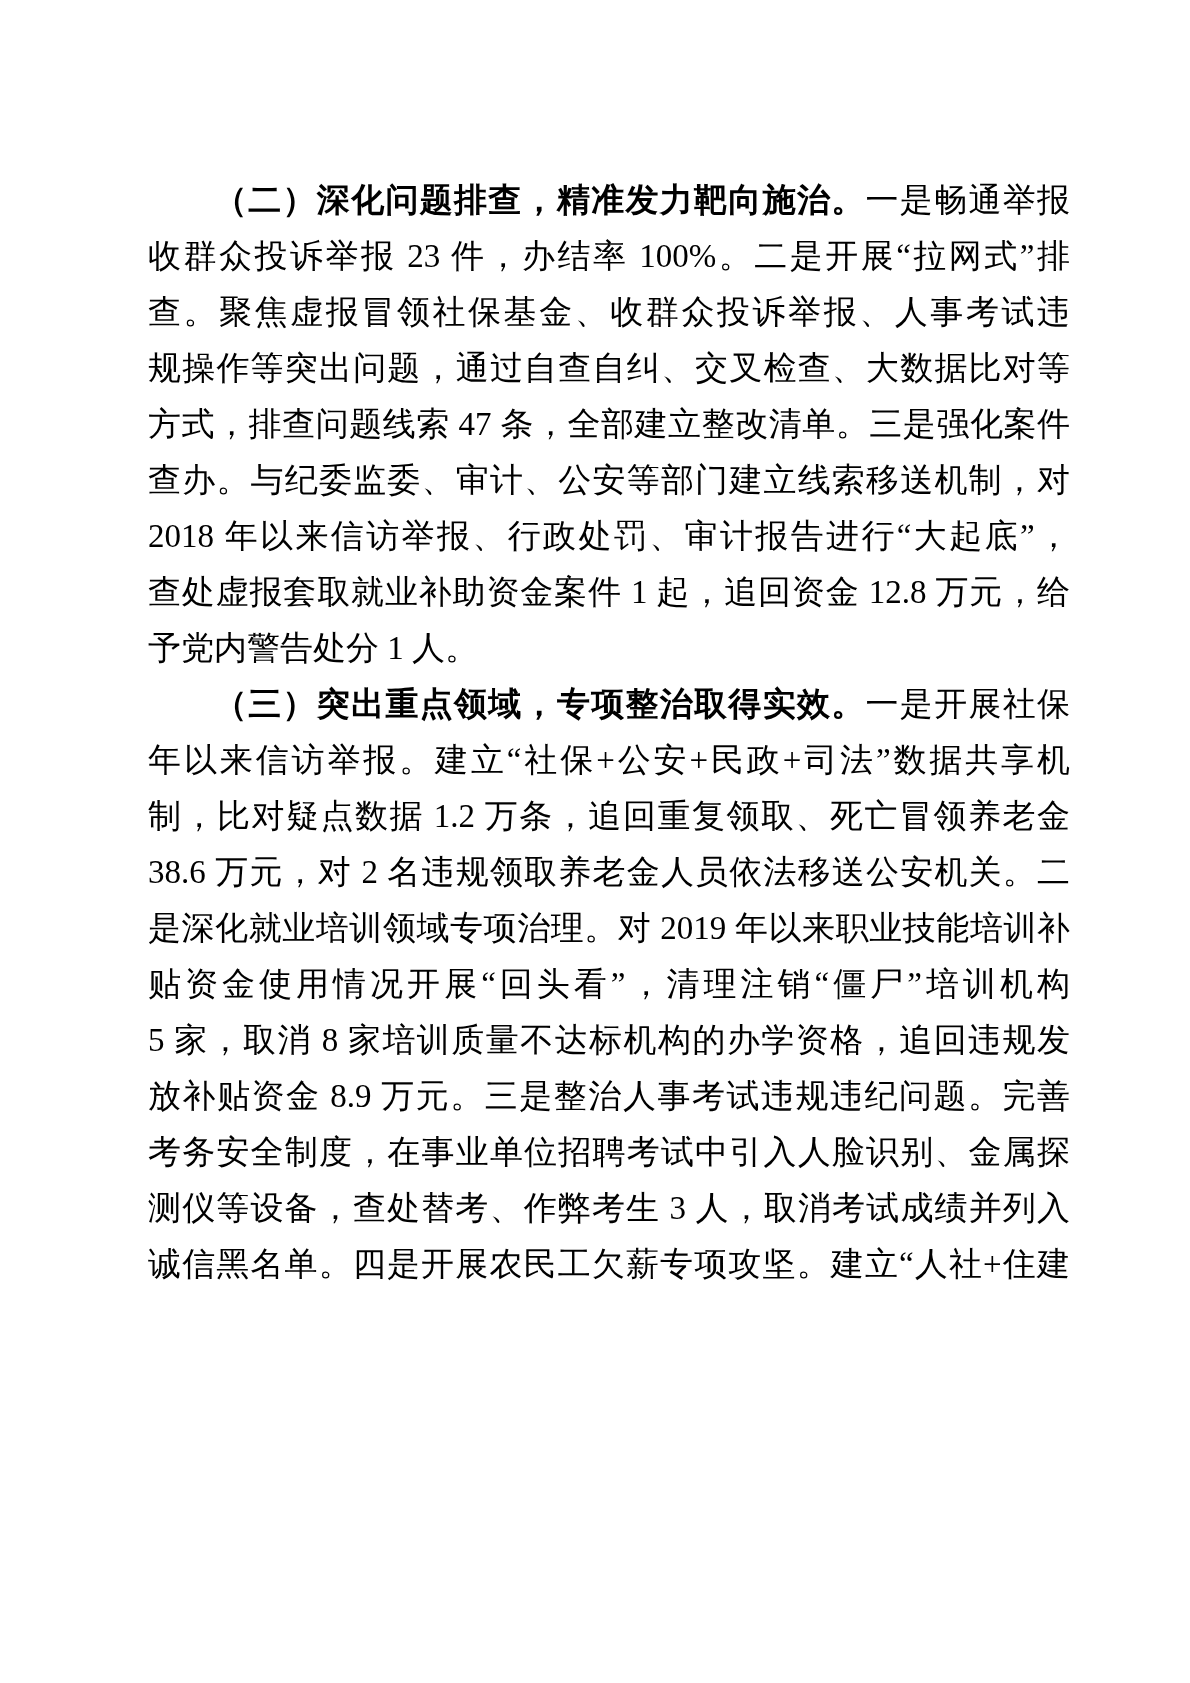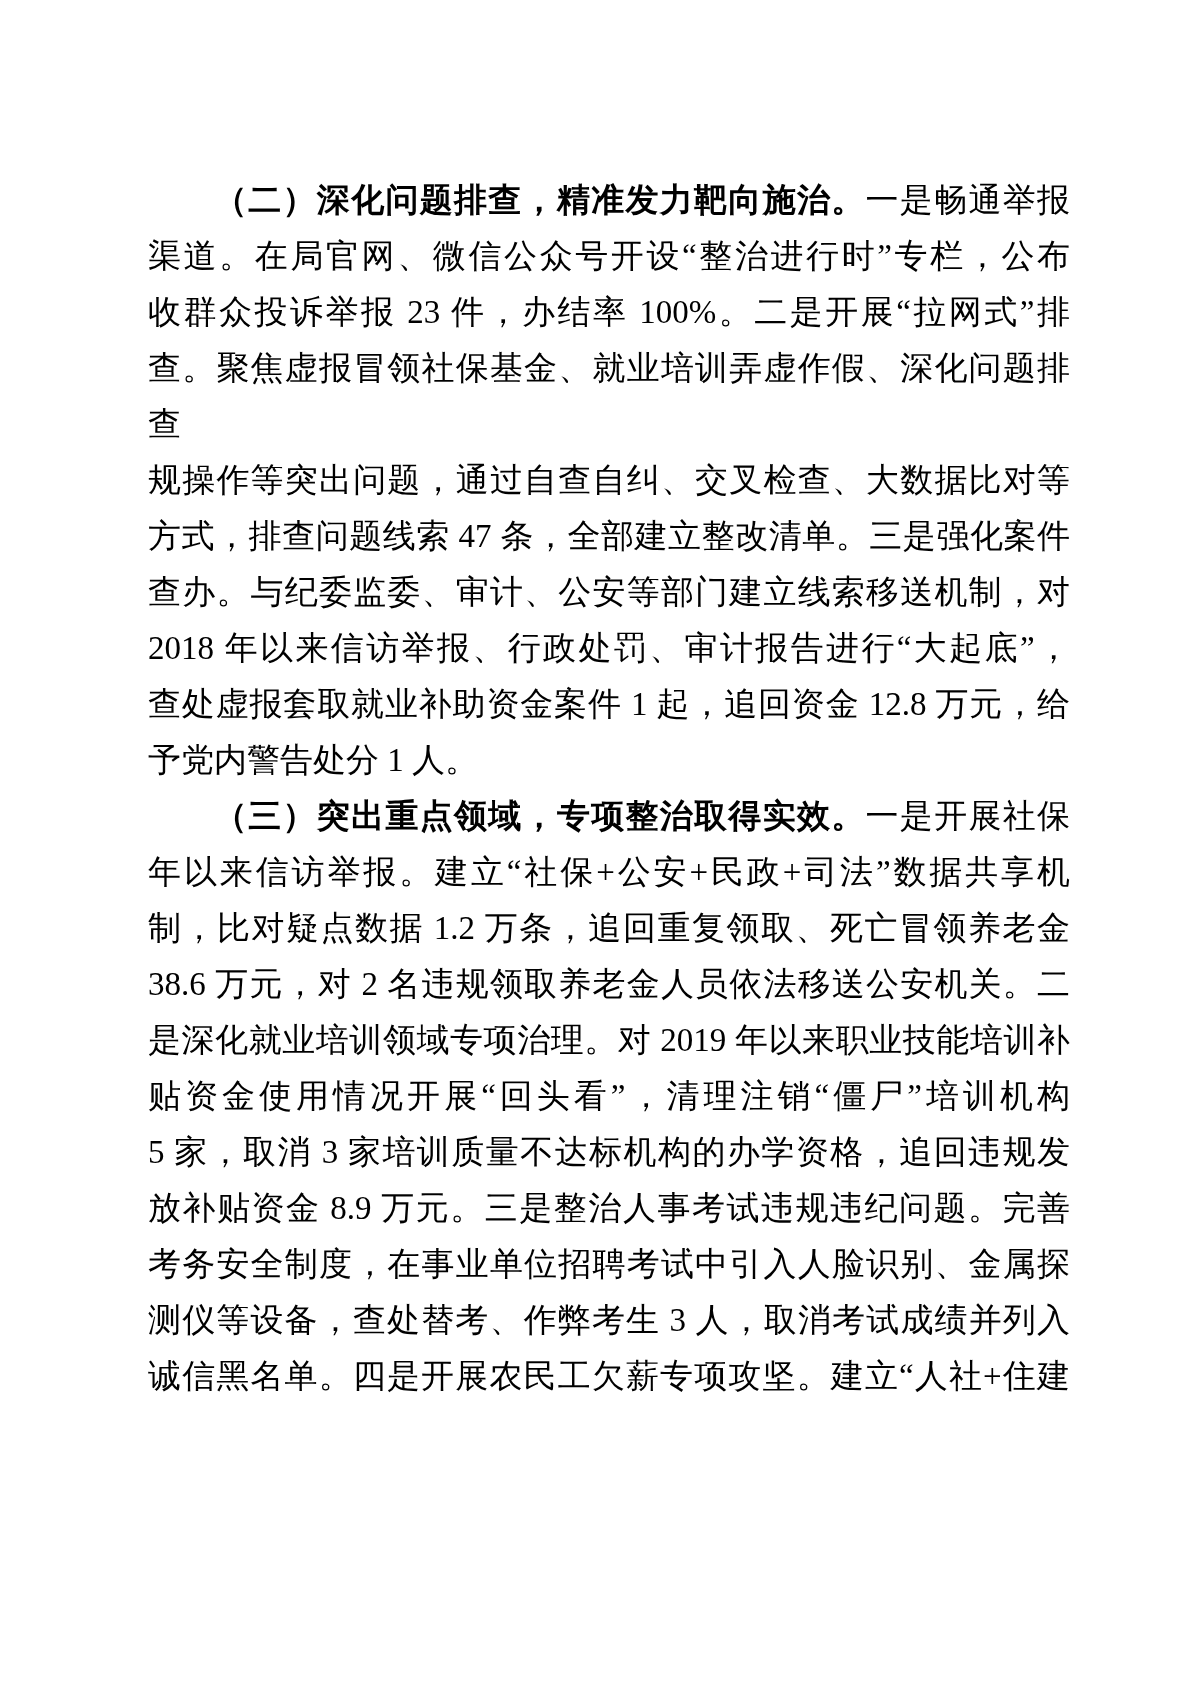--- a/index.html
+++ b/index.html
@@ -45,39 +45,38 @@
   }
 </style>
 </head>
 <body>
 
 <div class="page">
   <div class="content">
 
     <div class="para">
       <span class="line first"><b class="lead">（二）深化问题排查，精准发力靶向施治。</b><span>一是畅通举报</span></span>
-      <span class="line">渠道。在局官网、微信公众号开设“整治进行时”专栏，公布</span>
       <span class="line">收群众投诉举报 23 件，办结率 100%。二是开展“拉网式”排</span>
-      <span class="line">查。聚焦虚报冒领社保基金、就业培训弄虚作假、深化问题排查</span>
+      <span class="line">查。聚焦虚报冒领社保基金、收群众投诉举报、人事考试违</span>
       <span class="line">规操作等突出问题，通过自查自纠、交叉检查、大数据比对等</span>
       <span class="line">方式，排查问题线索 47 条，全部建立整改清单。三是强化案件</span>
       <span class="line">查办。与纪委监委、审计、公安等部门建立线索移送机制，对</span>
       <span class="line">2018 年以来信访举报、行政处罚、审计报告进行“大起底”，</span>
       <span class="line">查处虚报套取就业补助资金案件 1 起，追回资金 12.8 万元，给</span>
       <span class="line para-end">予党内警告处分 1 人。</span>
     </div>
 
     <div class="para">
       <span class="line first"><b class="lead">（三）突出重点领域，专项整治取得实效。</b><span>一是开展社保</span></span>
       <span class="line">年以来信访举报。建立“社保+公安+民政+司法”数据共享机</span>
       <span class="line">制，比对疑点数据 1.2 万条，追回重复领取、死亡冒领养老金</span>
       <span class="line">38.6 万元，对 2 名违规领取养老金人员依法移送公安机关。二</span>
       <span class="line">是深化就业培训领域专项治理。对 2019 年以来职业技能培训补</span>
       <span class="line">贴资金使用情况开展“回头看”，清理注销“僵尸”培训机构</span>
-      <span class="line">5 家，取消 3 家培训质量不达标机构的办学资格，追回违规发</span>
+      <span class="line">5 家，取消 8 家培训质量不达标机构的办学资格，追回违规发</span>
       <span class="line">放补贴资金 8.9 万元。三是整治人事考试违规违纪问题。完善</span>
       <span class="line">考务安全制度，在事业单位招聘考试中引入人脸识别、金属探</span>
       <span class="line">测仪等设备，查处替考、作弊考生 3 人，取消考试成绩并列入</span>
       <span class="line">诚信黑名单。四是开展农民工欠薪专项攻坚。建立“人社+住建</span>
     </div>
 
   </div>
 </div>
 
 </body></html>

